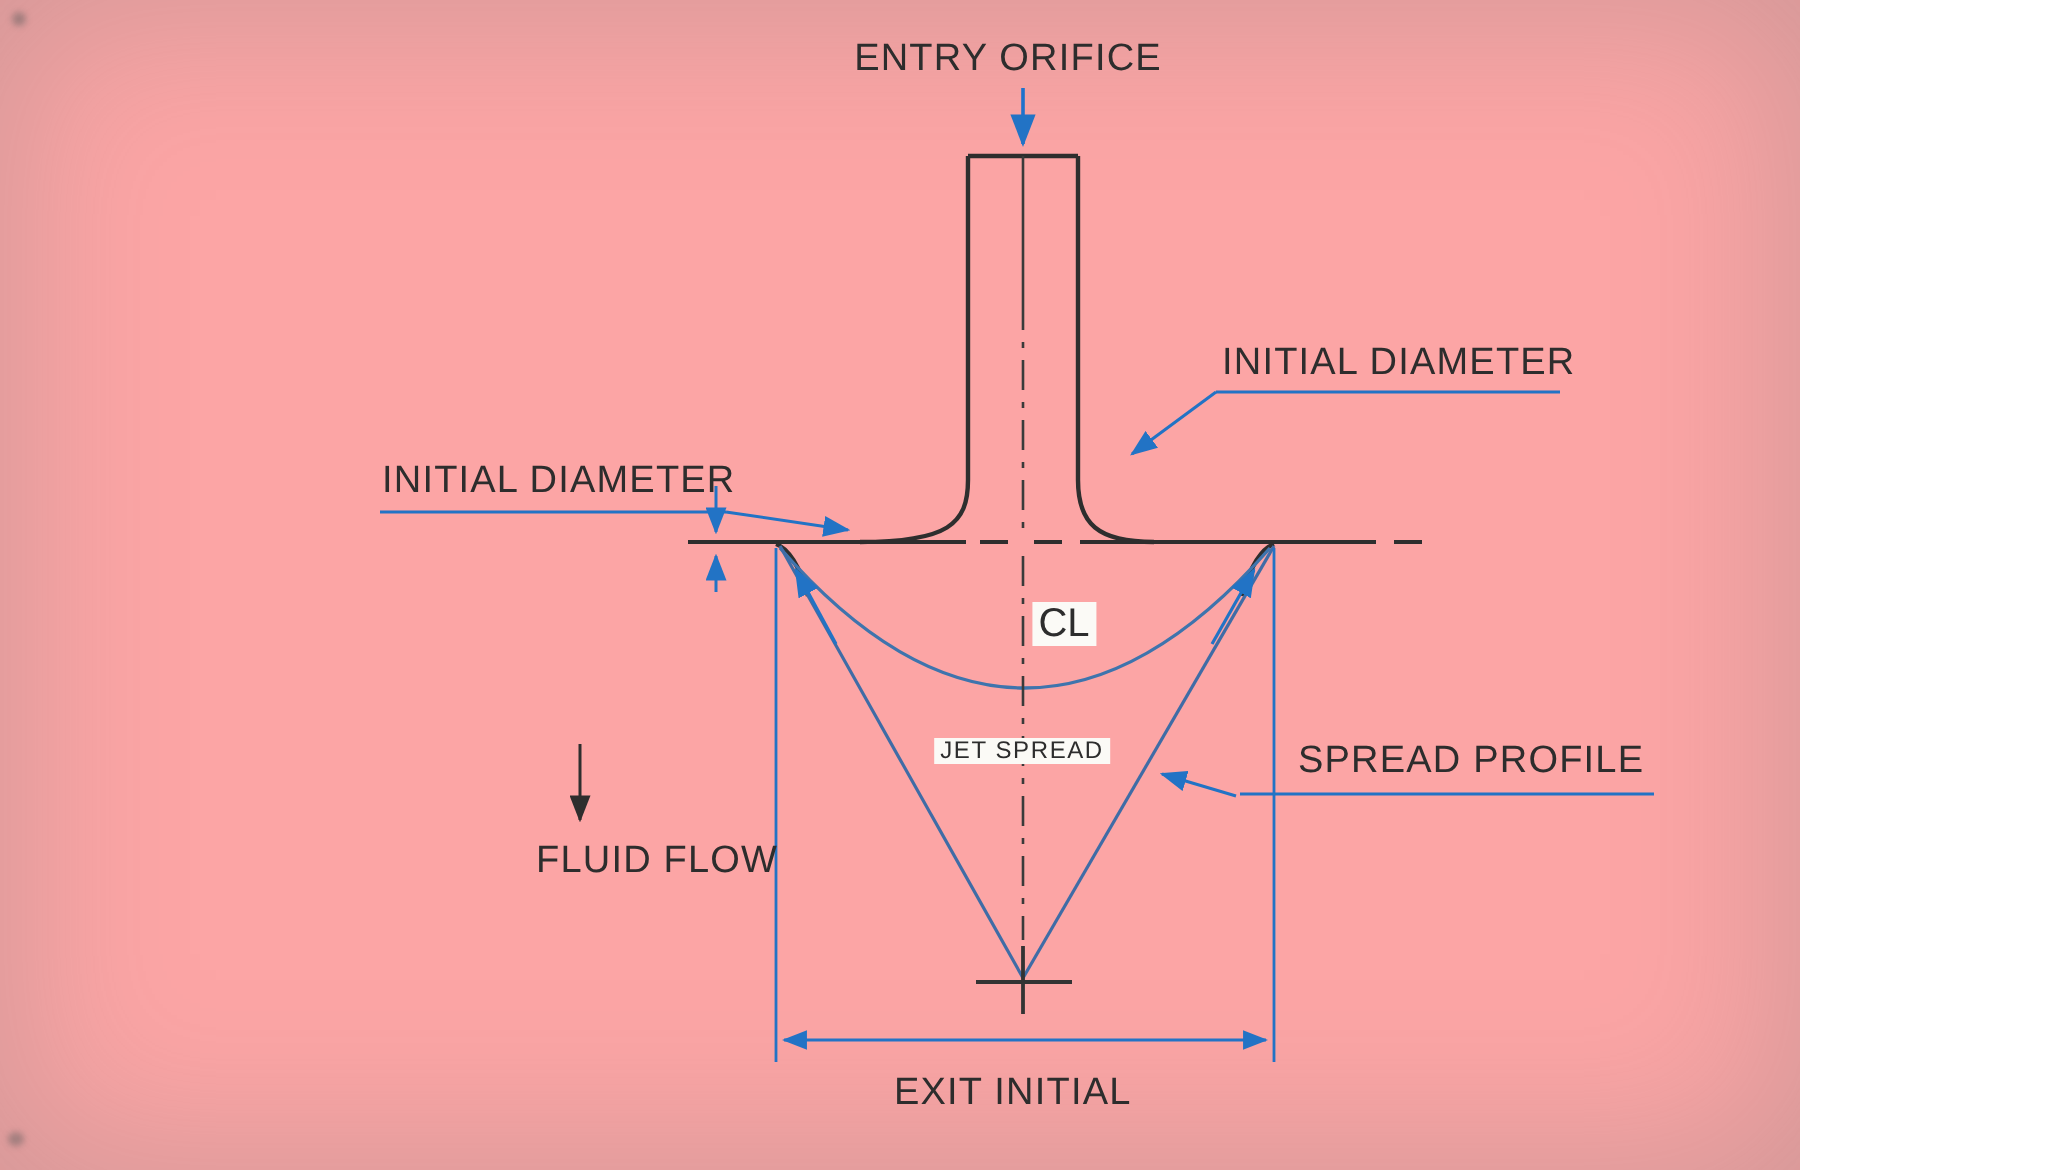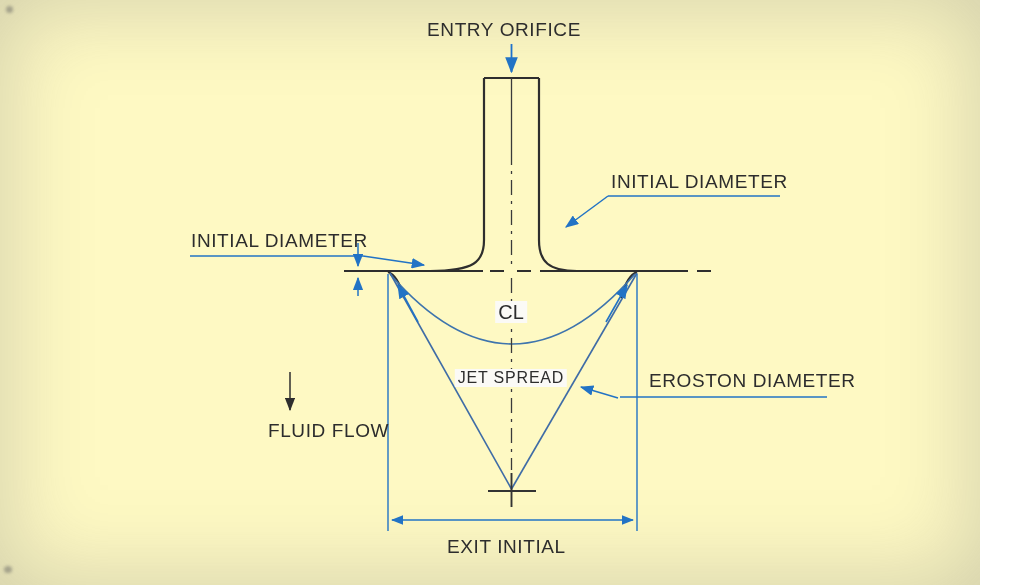--- a/index.html
+++ b/index.html
@@ -1,35 +1,35 @@
 <!DOCTYPE html>
 <html><head>
 <meta charset="utf-8">
 <style>
   html,body{margin:0;padding:0;}
   .stage{
     position:relative;
-    width:980px;height:585px;
-    background:#fef9c3;
+    width:900px;height:585px;
+    background:#fca5a5;
     overflow:hidden;
     font-family:"Liberation Sans", sans-serif;
     box-shadow: inset 0 0 85px 6px rgba(125,125,125,0.33);
   }
   .stage svg{position:absolute;left:0;top:0;}
   .lbl{
     position:absolute;
     color:#2d2d2d;
     font-size:19px;
     letter-spacing:0.6px;
     white-space:nowrap;
     line-height:1.1;
   }
   .lbl.centered{transform:translateX(-50%);}
   .lbl.masked{background:#fbfaf6;padding:0 3px;}
-  .lbl.small{font-size:16px;letter-spacing:0.8px;}
+  .lbl.small{font-size:12px;letter-spacing:0.8px;}
   .lbl.cl{font-size:20px;letter-spacing:0px;}
   .artifact{position:absolute;border-radius:50%;background:rgba(90,90,90,0.45);filter:blur(1.5px);}
 </style>
 </head>
 <body>
 
 <div class="stage">
 
   <svg width="1024" height="585" viewBox="0 0 1024 585">
     <defs>
@@ -108,25 +108,25 @@
 
     <path d="M290,372 V410" stroke="#2e2e2e" stroke-width="1.5" fill="none" marker-end="url(#arrK)"></path>
   </svg>
 
   <div class="lbl centered" style="left:504px;top:20px;">ENTRY ORIFICE</div>
 
   <div class="lbl" style="left:611px;top:172px;">INITIAL DIAMETER</div>
 
   <div class="lbl" style="left:191px;top:231px;">INITIAL DIAMETER</div>
 
-  <div class="lbl cl masked centered" style="left:511px;top:301px;">CL</div>
+  <div class="lbl cl masked centered" style="left:532px;top:301px;">CL</div>
 
   <div class="lbl small masked centered" style="left:511px;top:369px;">JET SPREAD</div>
 
-  <div class="lbl" style="left:649px;top:371px;">EROSTON DIAMETER</div>
+  <div class="lbl" style="left:649px;top:371px;">SPREAD PROFILE</div>
 
   <div class="lbl" style="left:228px;top:421px;margin-left:40px;">FLUID FLOW</div>
 
   <div class="lbl" style="left:447px;top:537px;">EXIT INITIAL</div>
 
   <div class="artifact" style="left:6px;top:6px;width:7px;height:7px;"></div>
   <div class="artifact" style="left:1012px;top:28px;width:6px;height:9px;"></div>
   <div class="artifact" style="left:4px;top:566px;width:8px;height:7px;"></div>
 
 </div>

